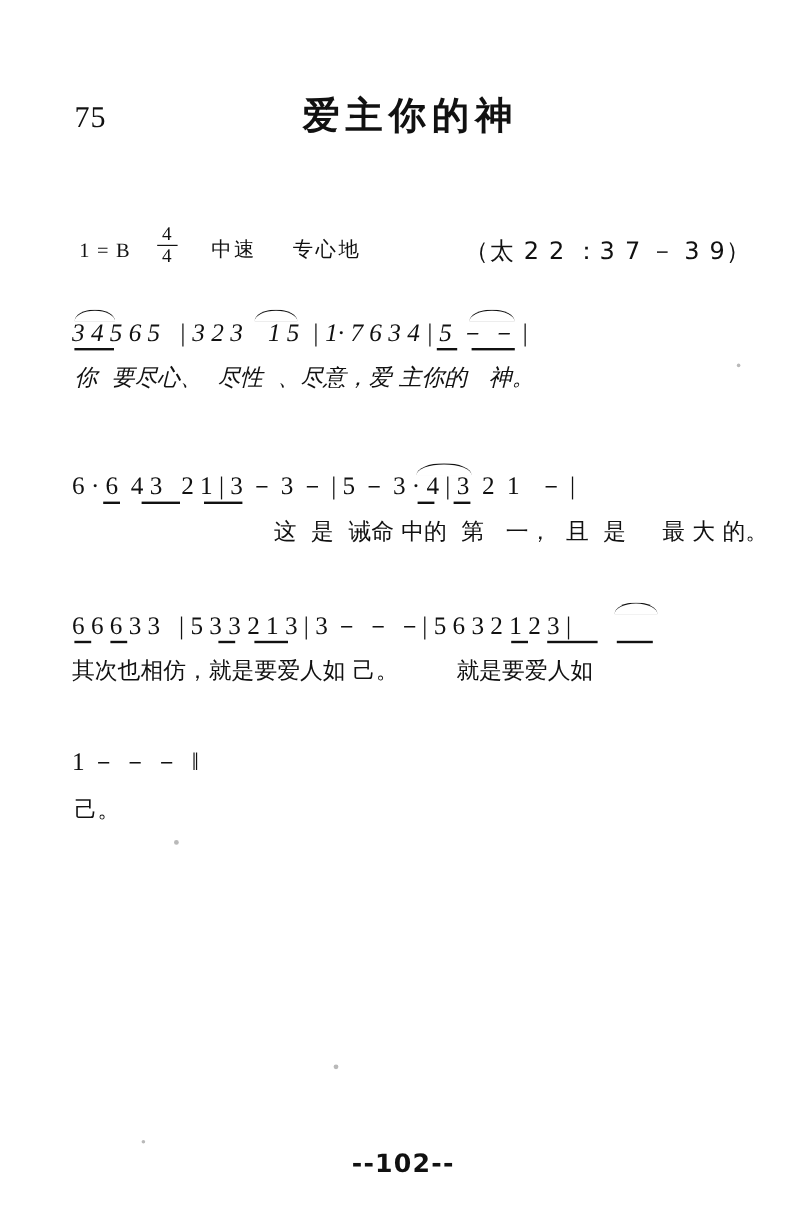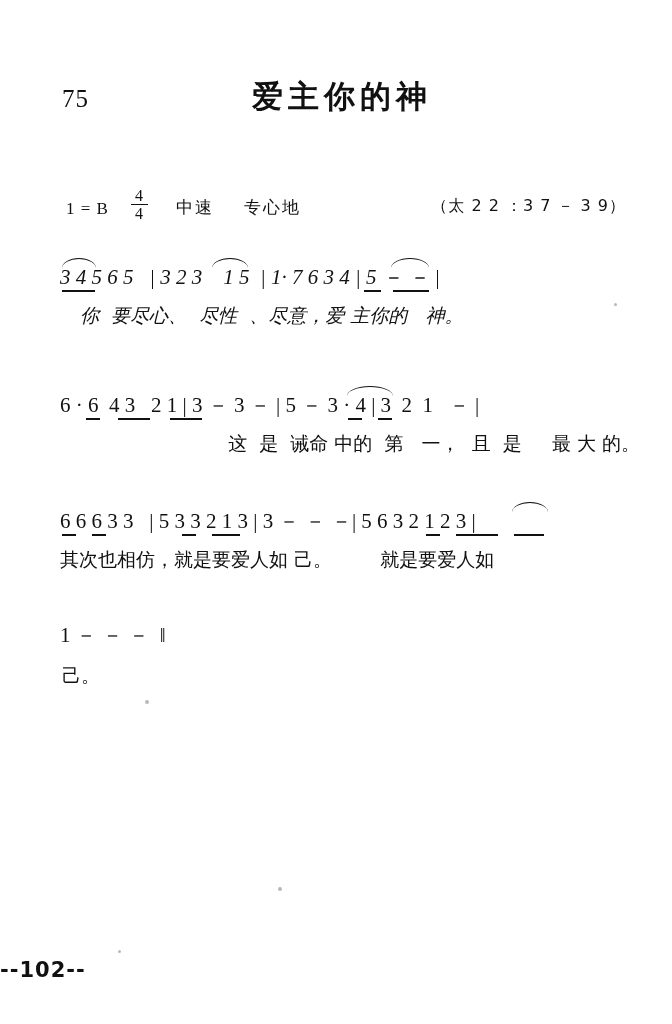--- a/index.html
+++ b/index.html
@@ -93,21 +93,21 @@
     left: 178px;
     top: 6px;
     font-size: 17px;
     font-family: "DejaVu Sans", sans-serif;
     letter-spacing: 2px;
   }
   .meta-ref {
     position: absolute;
     right: 0;
     top: 6px;
-    font-size: 16px;
+    font-size: 20px;
     font-family: "DejaVu Sans", sans-serif;
     letter-spacing: 1px;
   }
 
   
   .system {
     position: absolute;
     left: 60px;
     width: 580px;
   }
@@ -122,21 +122,21 @@
   .lyrics {
     font-size: 19px;
     font-family: "DejaVu Sans", sans-serif;
     white-space: pre;
     height: 30px;
     line-height: 30px;
     letter-spacing: 0px;
   }
 
   .sys1 { top: 262px; font-style: italic; }
-  .sys1 .lyrics { margin-top: 8px; margin-left: 20px; }
+  .sys1 .lyrics { margin-top: 8px; margin-left: 2px; }
   .sys2 { top: 390px; }
   .sys2 .lyrics { margin-top: 8px; margin-left: 2px; text-align: right; }
   .sys3 { top: 506px; }
   .sys3 .lyrics { margin-top: 8px; margin-left: 0px; }
   .sys4 { top: 620px; }
   .sys4 .lyrics { margin-top: 10px; margin-left: 2px; }
 
   
   .ul {
     position: absolute;
@@ -174,21 +174,21 @@
     font-weight: bold;
     font-family: "DejaVu Sans", sans-serif;
   }
 
   
   .page-number {
     position: absolute;
     left: 0;
     bottom: 42px;
     width: 672px;
-    text-align: left;
+    text-align: center;
     font-size: 21px;
     font-weight: bold;
     font-family: "DejaVu Sans", sans-serif;
     letter-spacing: 1px;
   }
 
   
   .speck {
     position: absolute;
     background: #b9b9b9;

